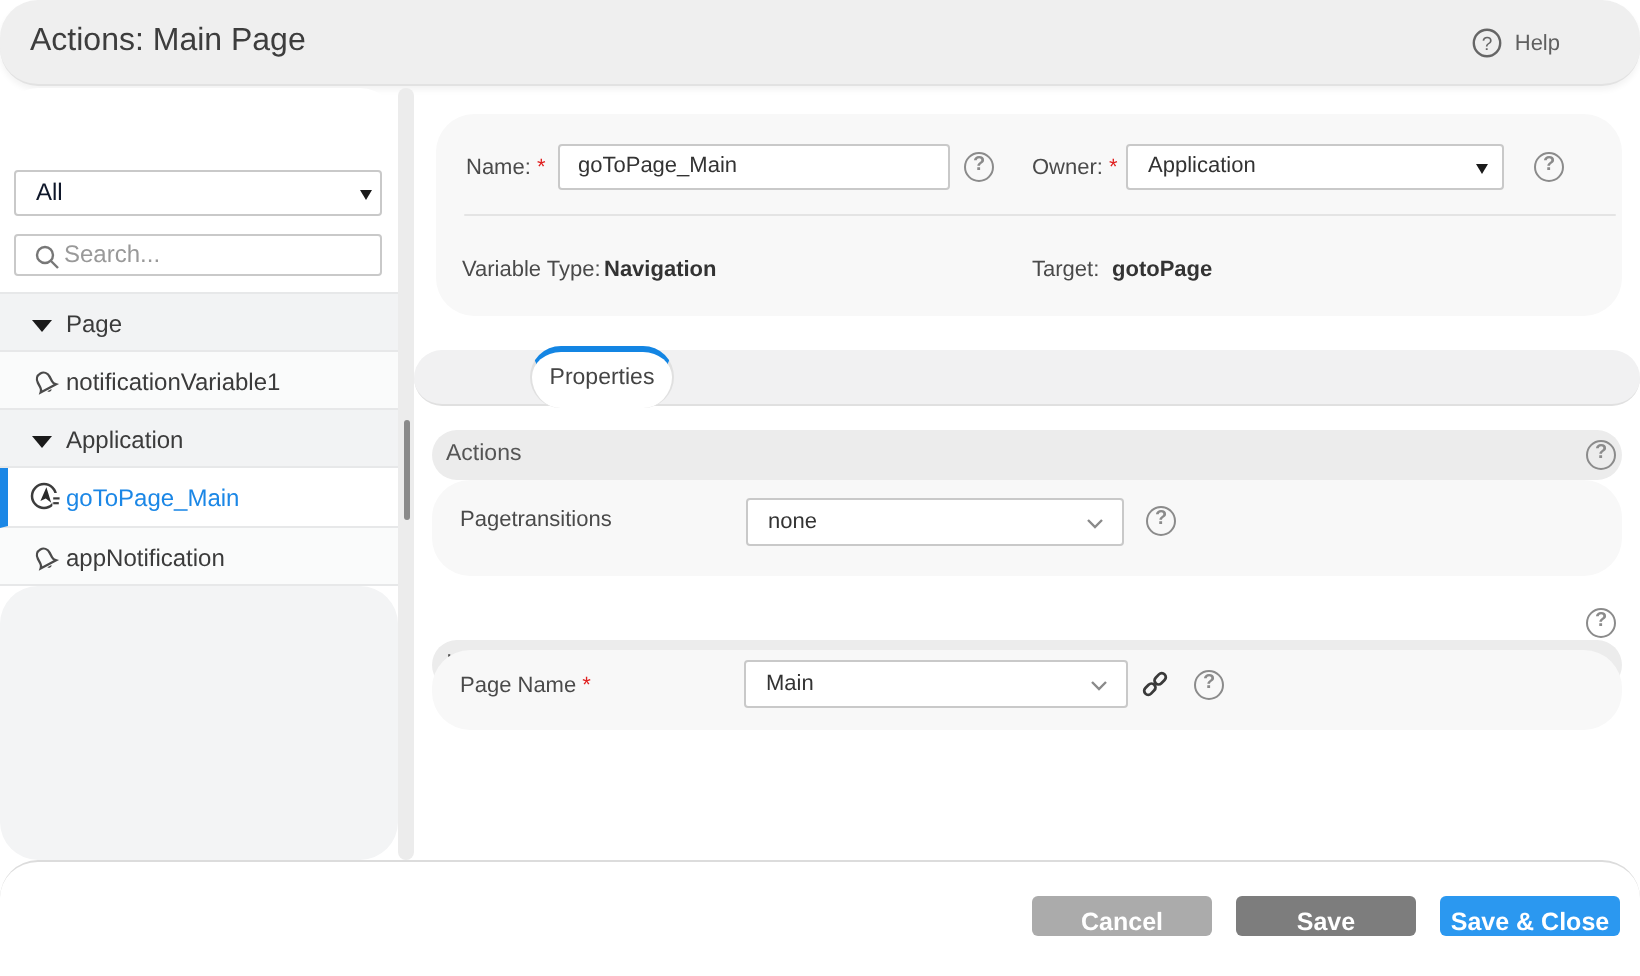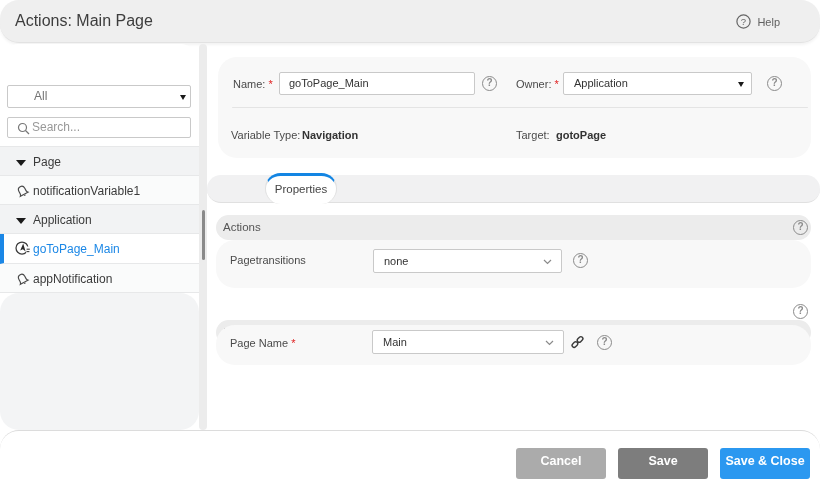--- a/index.html
+++ b/index.html
@@ -7,21 +7,21 @@
 body { font-family:"Liberation Sans", sans-serif; }
 #stage { position:relative; width:820px; height:488px; background:#fff; }
 .abs { position:absolute;border-radius:19px; }
 
 #hdr { left:0; top:0; width:820px; height:43px; background:#efefef; border-bottom:1px solid #e2e2e2; box-shadow:0 2px 3px rgba(0,0,0,0.05); }
 #hdr .title { position:absolute; left:15px; top:11.5px; font-size:16px; color:#3d3d3d; }
 #hdr .help { position:absolute; right:40px; top:15.5px; font-size:11px; color:#606060; }
 
 #lpanel { left:0; top:44px; width:199px; height:387px; background:#fff; }
 #newaction { position:absolute; left:5px; top:8px; width:188px; height:23px; background:#2b98f0; border-radius:3px; color:#fff; font-weight:bold; font-size:12px; text-align:center; line-height:23px; }
-.lselect { position:absolute; left:7px; width:184px; height:23px; background:#fff; border:1px solid #c9c9c9; border-radius:2px; font-size:12px; color:#737373; line-height:21px; padding-left:26px; }
+.lselect { position:absolute; left:7px; width:184px; height:23px; background:#fff; border:1px solid #c9c9c9; border-radius:2px; font-size:12px; color:#0f172a; line-height:21px; padding-left:10px; }
 #allsel { top:41px; }
 #allsel .tri { position:absolute; right:4px; top:9px; width:0; height:0; border-left:3.5px solid transparent; border-right:3.5px solid transparent; border-top:5.5px solid #1a1a1a; }
 #searchbox { top:73px; height:21px; line-height:19px; color:#999; padding-left:24px; }
 #searchbox svg { position:absolute; left:9px; top:4px; }
 .row { position:absolute; left:0; width:199px; height:29px; border-bottom:1px solid #e7e8e9; font-size:12px; color:#3b3b3b; }
 .row .txt { position:absolute; left:33px; top:8px; }
 .hrow { background:#f2f3f4; }
 .irow { background:#fafbfb; }
 .srow { background:#ffffff; border-left:4px solid #1b87e6; }
 .srow .txt { left:29px; color:#1b87e6; }
@@ -46,21 +46,21 @@
 .sechdr { left:216px; width:595px; height:25px; background:#ececec; font-size:11.5px; color:#555; }
 .sechdr .t { position:absolute; left:7px; top:6px; }
 .secbody { left:216px; width:595px; background:#f8f8f8; }
 #behhdr { top:215px; }
 #behbody { top:240px; height:48px; }
 #inphdr { top:284px;margin-top:36px; }
 #inpbody { top:325px; height:40px; }
 .sel2 { position:absolute; background:#fff; border:1px solid #c9c9c9; border-radius:2px; font-size:11px; color:#333; padding-left:10px; }
 
 #footer { left:0; top:430px; width:820px; height:58px; background:#fff; border-top:1px solid #dcdcdc; }
-.btn { position:absolute; top:17px; width:90px; height:31px; border-radius:3px; color:#fff; font-weight:bold; font-size:12.5px; text-align:center; line-height:26px; }
+.btn { position:absolute; top:17px; width:90px; height:20px; border-radius:3px; color:#fff; font-weight:bold; font-size:12.5px; text-align:center; line-height:26px; }
 #btn-cancel { left:516px; background:#ababab; }
 #btn-save { left:618px; background:#7d7d7d; }
 #btn-sc { left:720px; background:#2b98f0; }
 </style>
 </head>
 <body>
 <div id="stage">
 
   <div class="abs" id="hdr">
     <div class="title">Actions: Main Page</div>

